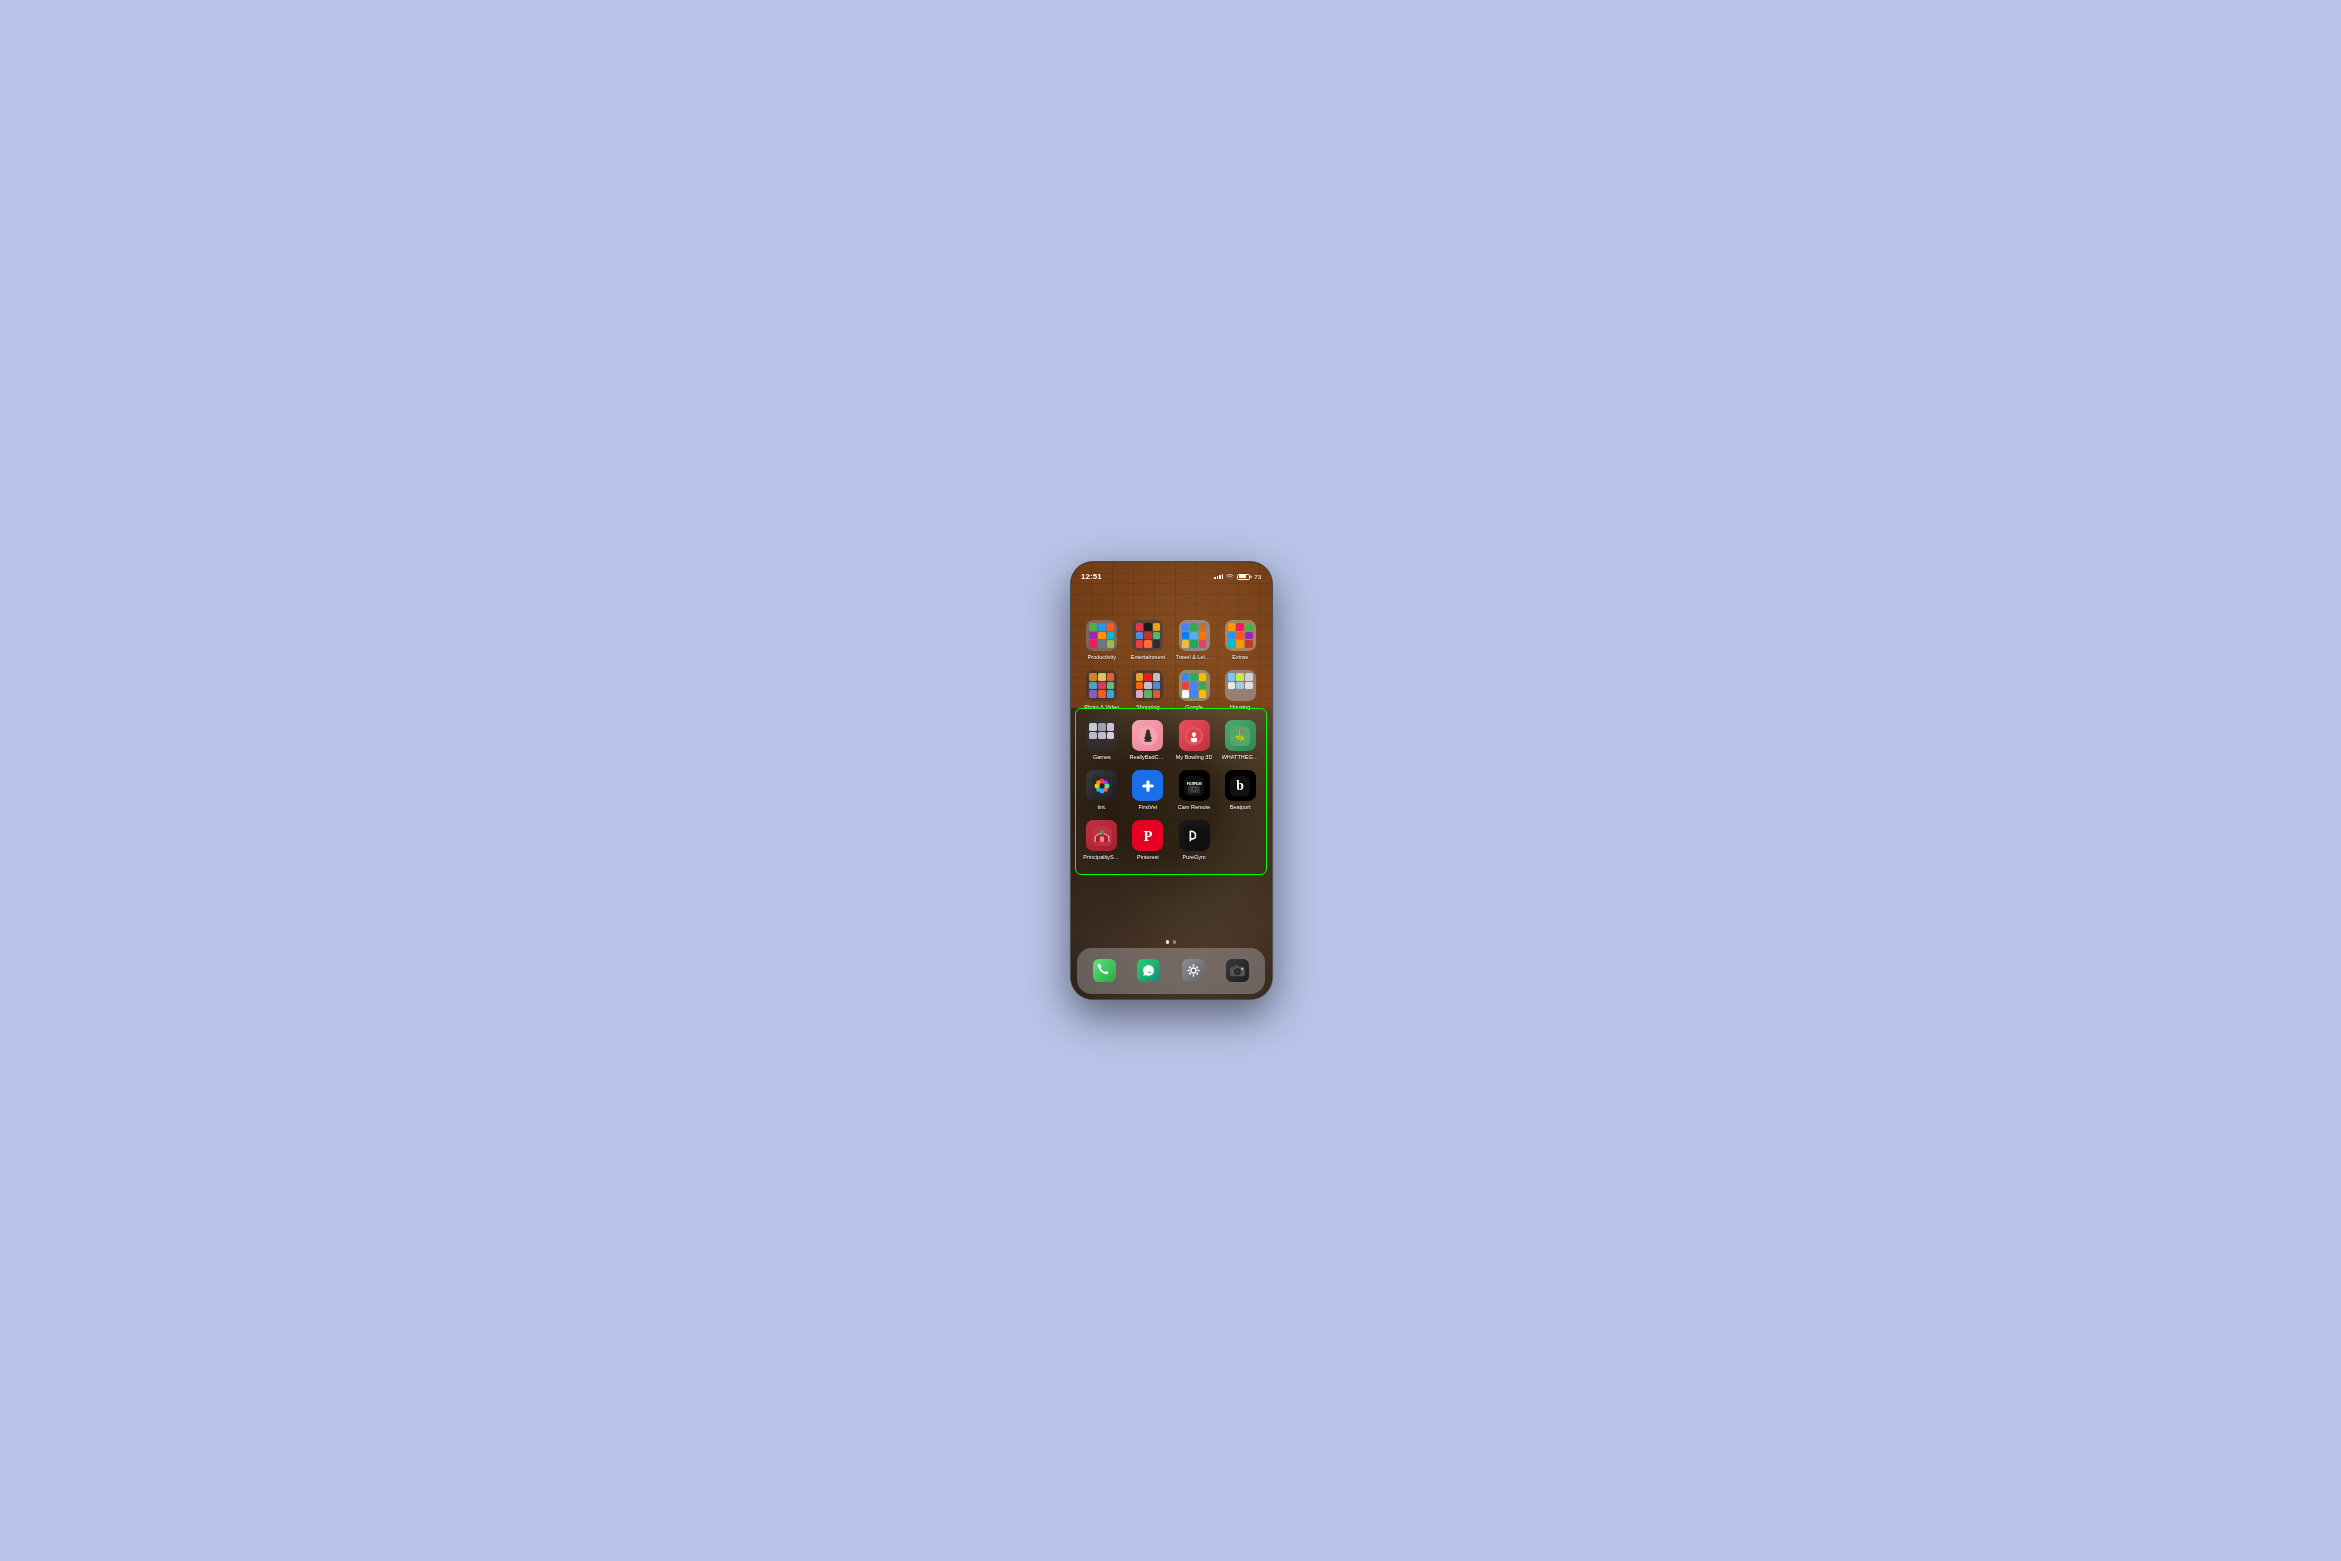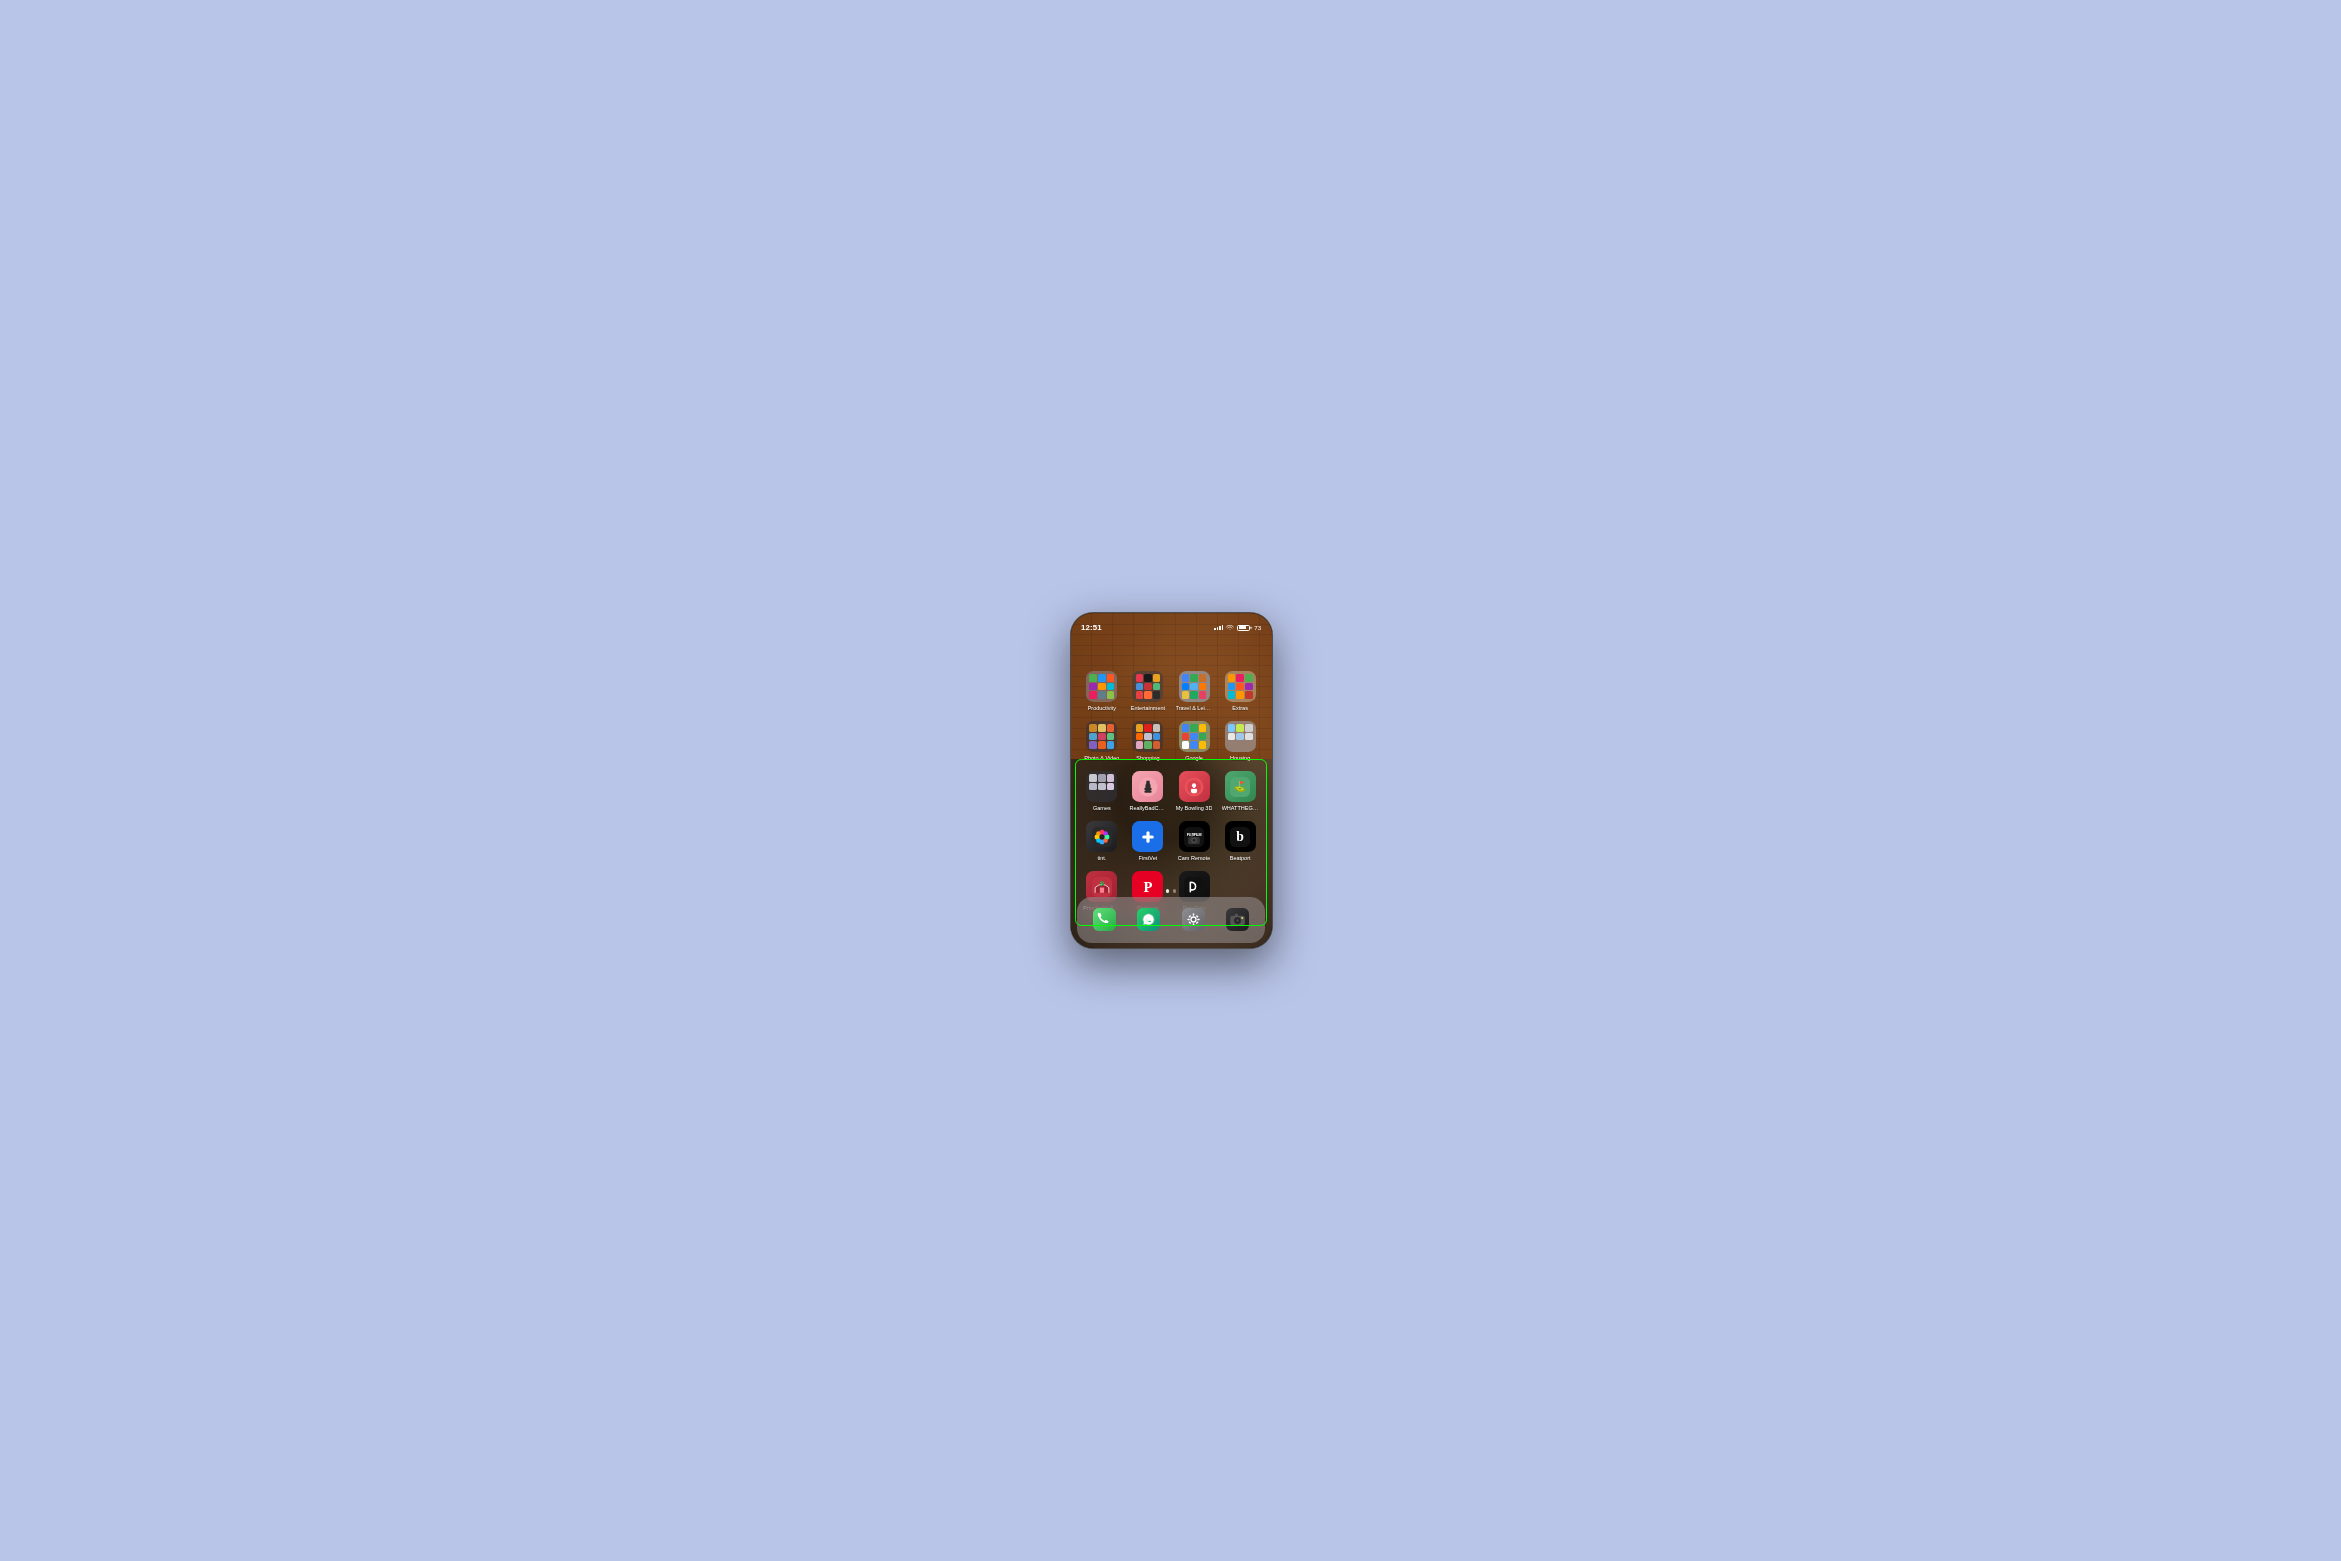--- a/index.html
+++ b/index.html
@@ -9,21 +9,21 @@
       height: 1561px;
       background-color: #b8c4e8;
       display: flex;
       align-items: center;
       justify-content: center;
       font-family: -apple-system, 'SF Pro Display', 'Helvetica Neue', sans-serif;
     }
 
     .phone-frame {
       width: 203px;
-      height: 337px;
+      height: 439px;
       border-radius: 23px;
       overflow: hidden;
       position: relative;
       box-shadow: 0 15.6px 42px rgba(0,0,0,0.5);
       border: 1px solid rgba(255,255,255,0.3);
       background: #000;
     }
 
     .wallpaper {
       position: absolute;

